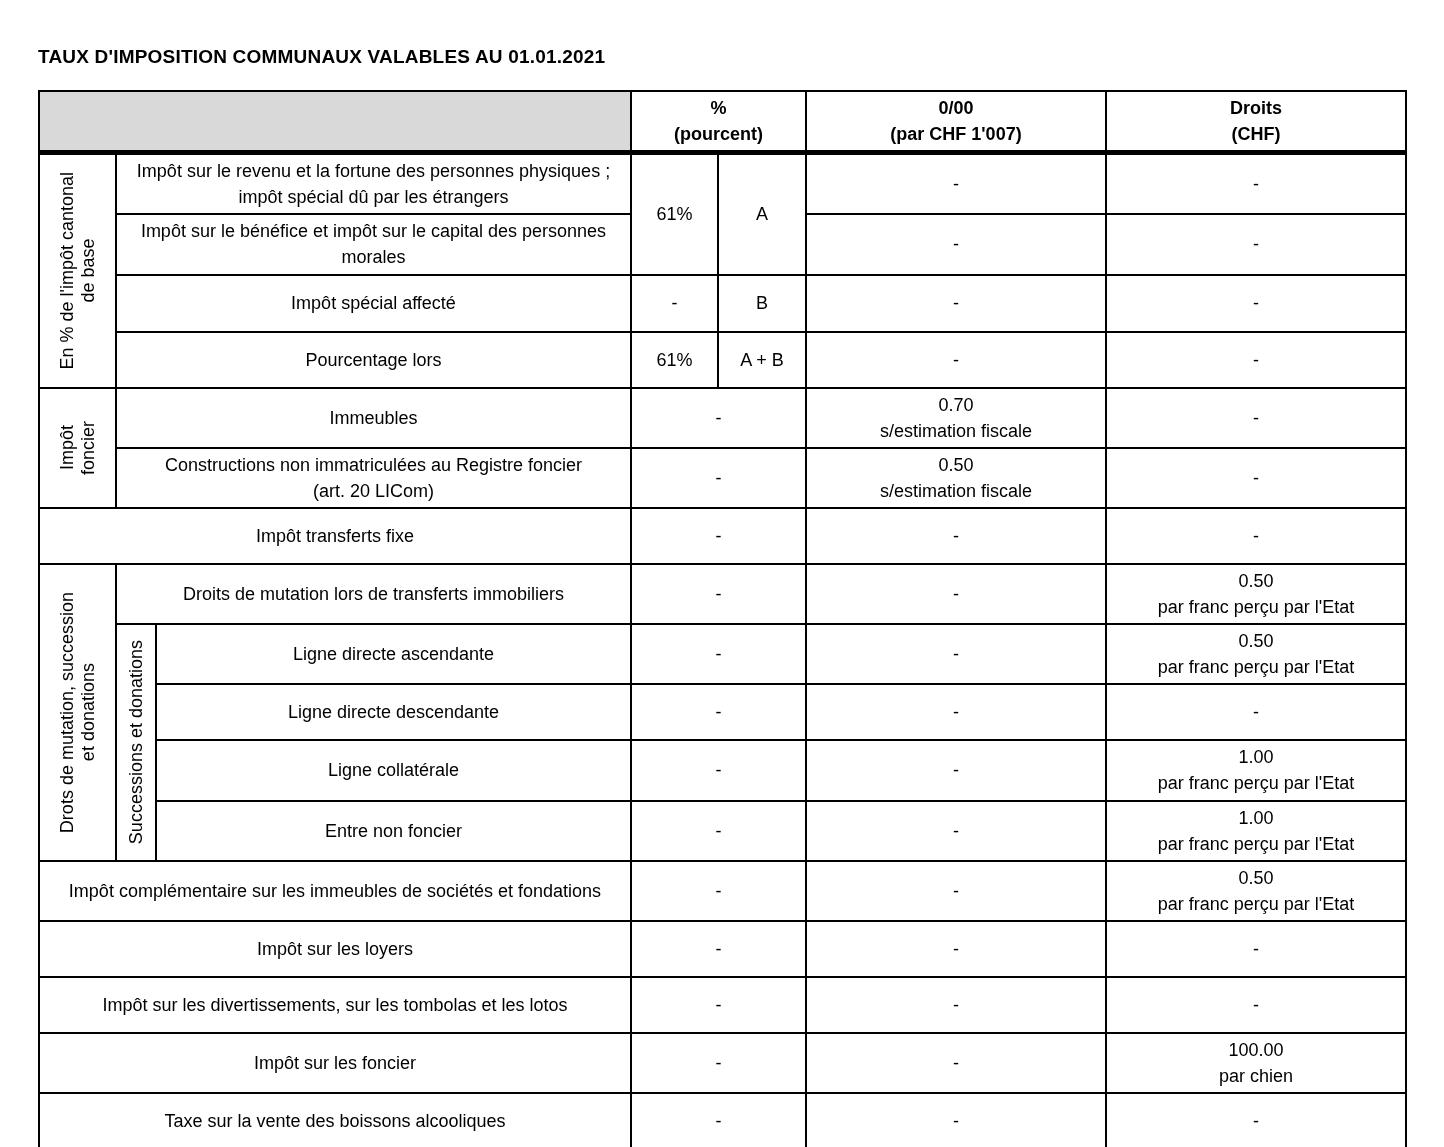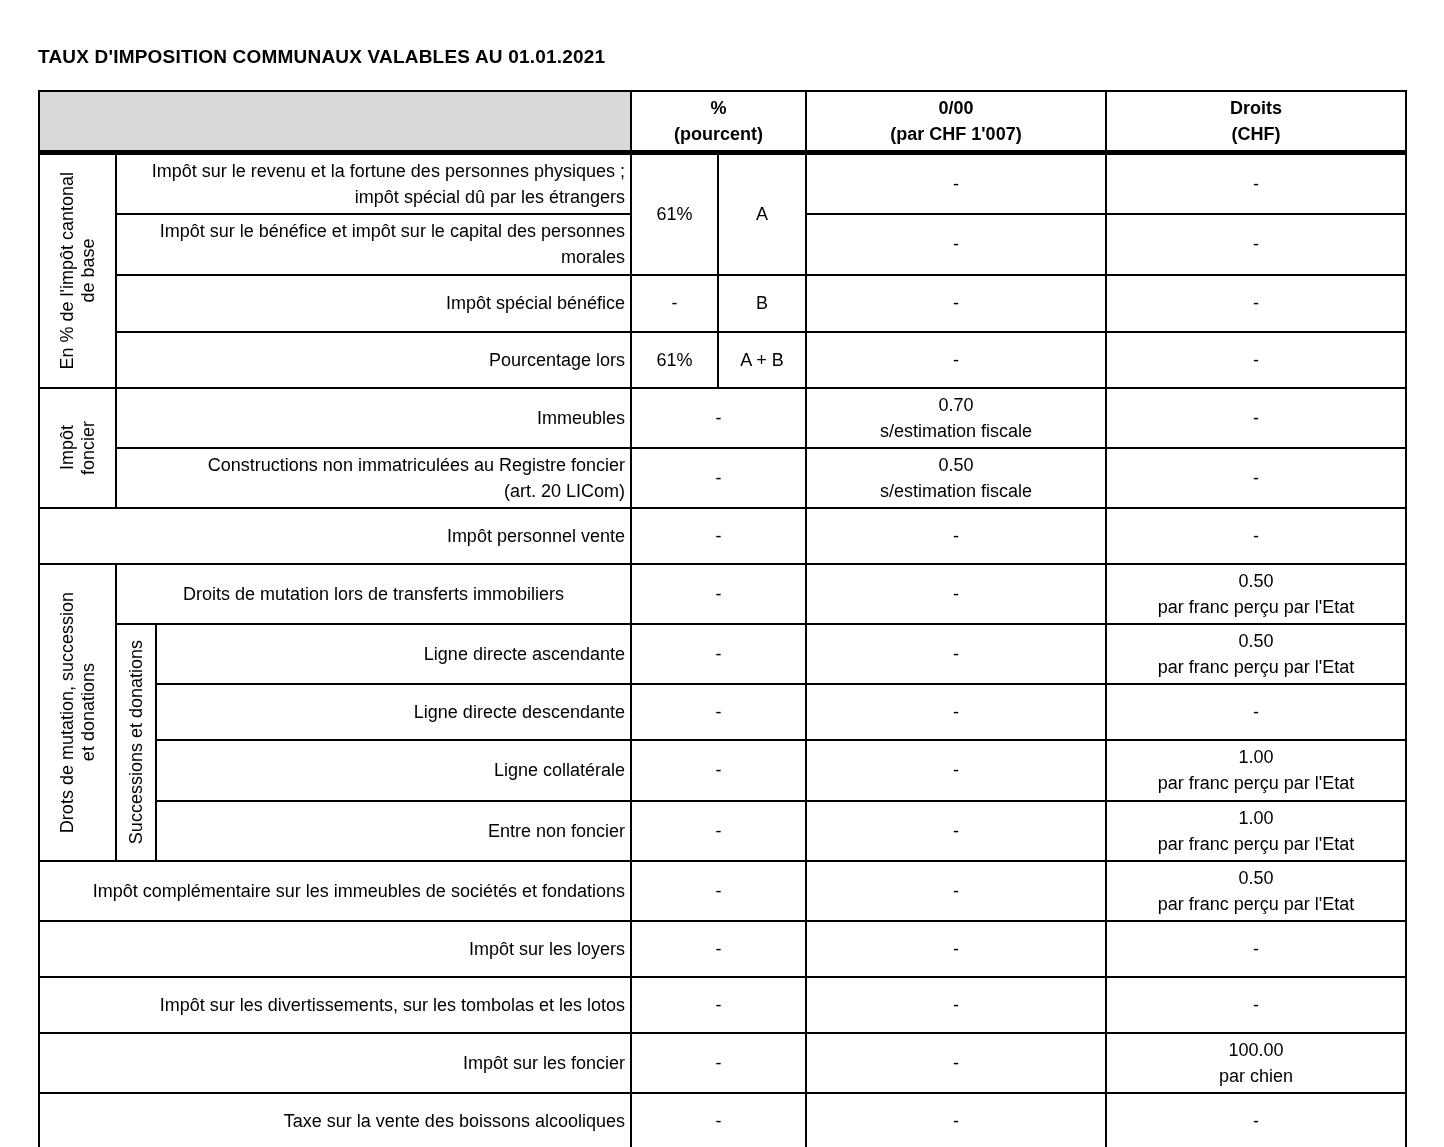--- a/index.html
+++ b/index.html
@@ -37,21 +37,21 @@
     vertical-align: middle;
     overflow: hidden;
   }
   tr.hdr td { border-bottom: 5px solid #000; height: 54px; }
   tr.r td { height: 56px; }
   tr.r2 td { height: 57px; }
   .gray { background: #d9d9d9; }
   .b { font-weight: bold; }
   .c { text-align: center; }
   .pre { white-space: pre-line; }
-  .desc { text-align: right; padding-left: 6px; }
+  .desc { text-align: center; padding-left: 6px; }
   .vcell { padding: 2px; }
   .vtext {
     writing-mode: vertical-rl;
     transform: rotate(180deg);
     white-space: pre-line;
     text-align: center;
     margin: 0 auto;
     line-height: 1.15;
   }
   table.tax { border-bottom: 3px solid #000; }
@@ -97,21 +97,21 @@
       <td class="c">-</td>
       <td class="c">-</td>
     </tr>
     <tr class="r2">
       <td colspan="2" class="desc pre">Impôt sur le bénéfice et impôt sur le capital des personnes
 morales</td>
       <td class="c">-</td>
       <td class="c">-</td>
     </tr>
     <tr class="r2">
-      <td colspan="2" class="desc">Impôt spécial bénéfice</td>
+      <td colspan="2" class="desc">Impôt spécial affecté</td>
       <td class="c">-</td>
       <td class="c">B</td>
       <td class="c">-</td>
       <td class="c">-</td>
     </tr>
     <tr class="r">
       <td colspan="2" class="desc">Pourcentage lors</td>
       <td class="c">61%</td>
       <td class="c">A + B</td>
       <td class="c">-</td>
@@ -132,21 +132,21 @@
     <tr class="r">
       <td colspan="2" class="desc pre">Constructions non immatriculées au Registre foncier
 (art. 20 LICom)</td>
       <td colspan="2" class="c">-</td>
       <td class="c pre">0.50
 s/estimation fiscale</td>
       <td class="c">-</td>
     </tr>
 
     <tr class="r">
-      <td colspan="3" class="desc">Impôt personnel vente</td>
+      <td colspan="3" class="desc">Impôt transferts fixe</td>
       <td colspan="2" class="c">-</td>
       <td class="c">-</td>
       <td class="c">-</td>
     </tr>
 
     <tr class="r">
       <td rowspan="5" class="vcell">
         <div class="vtext">Drots de mutation, succession
 et donations</div>
       </td>

